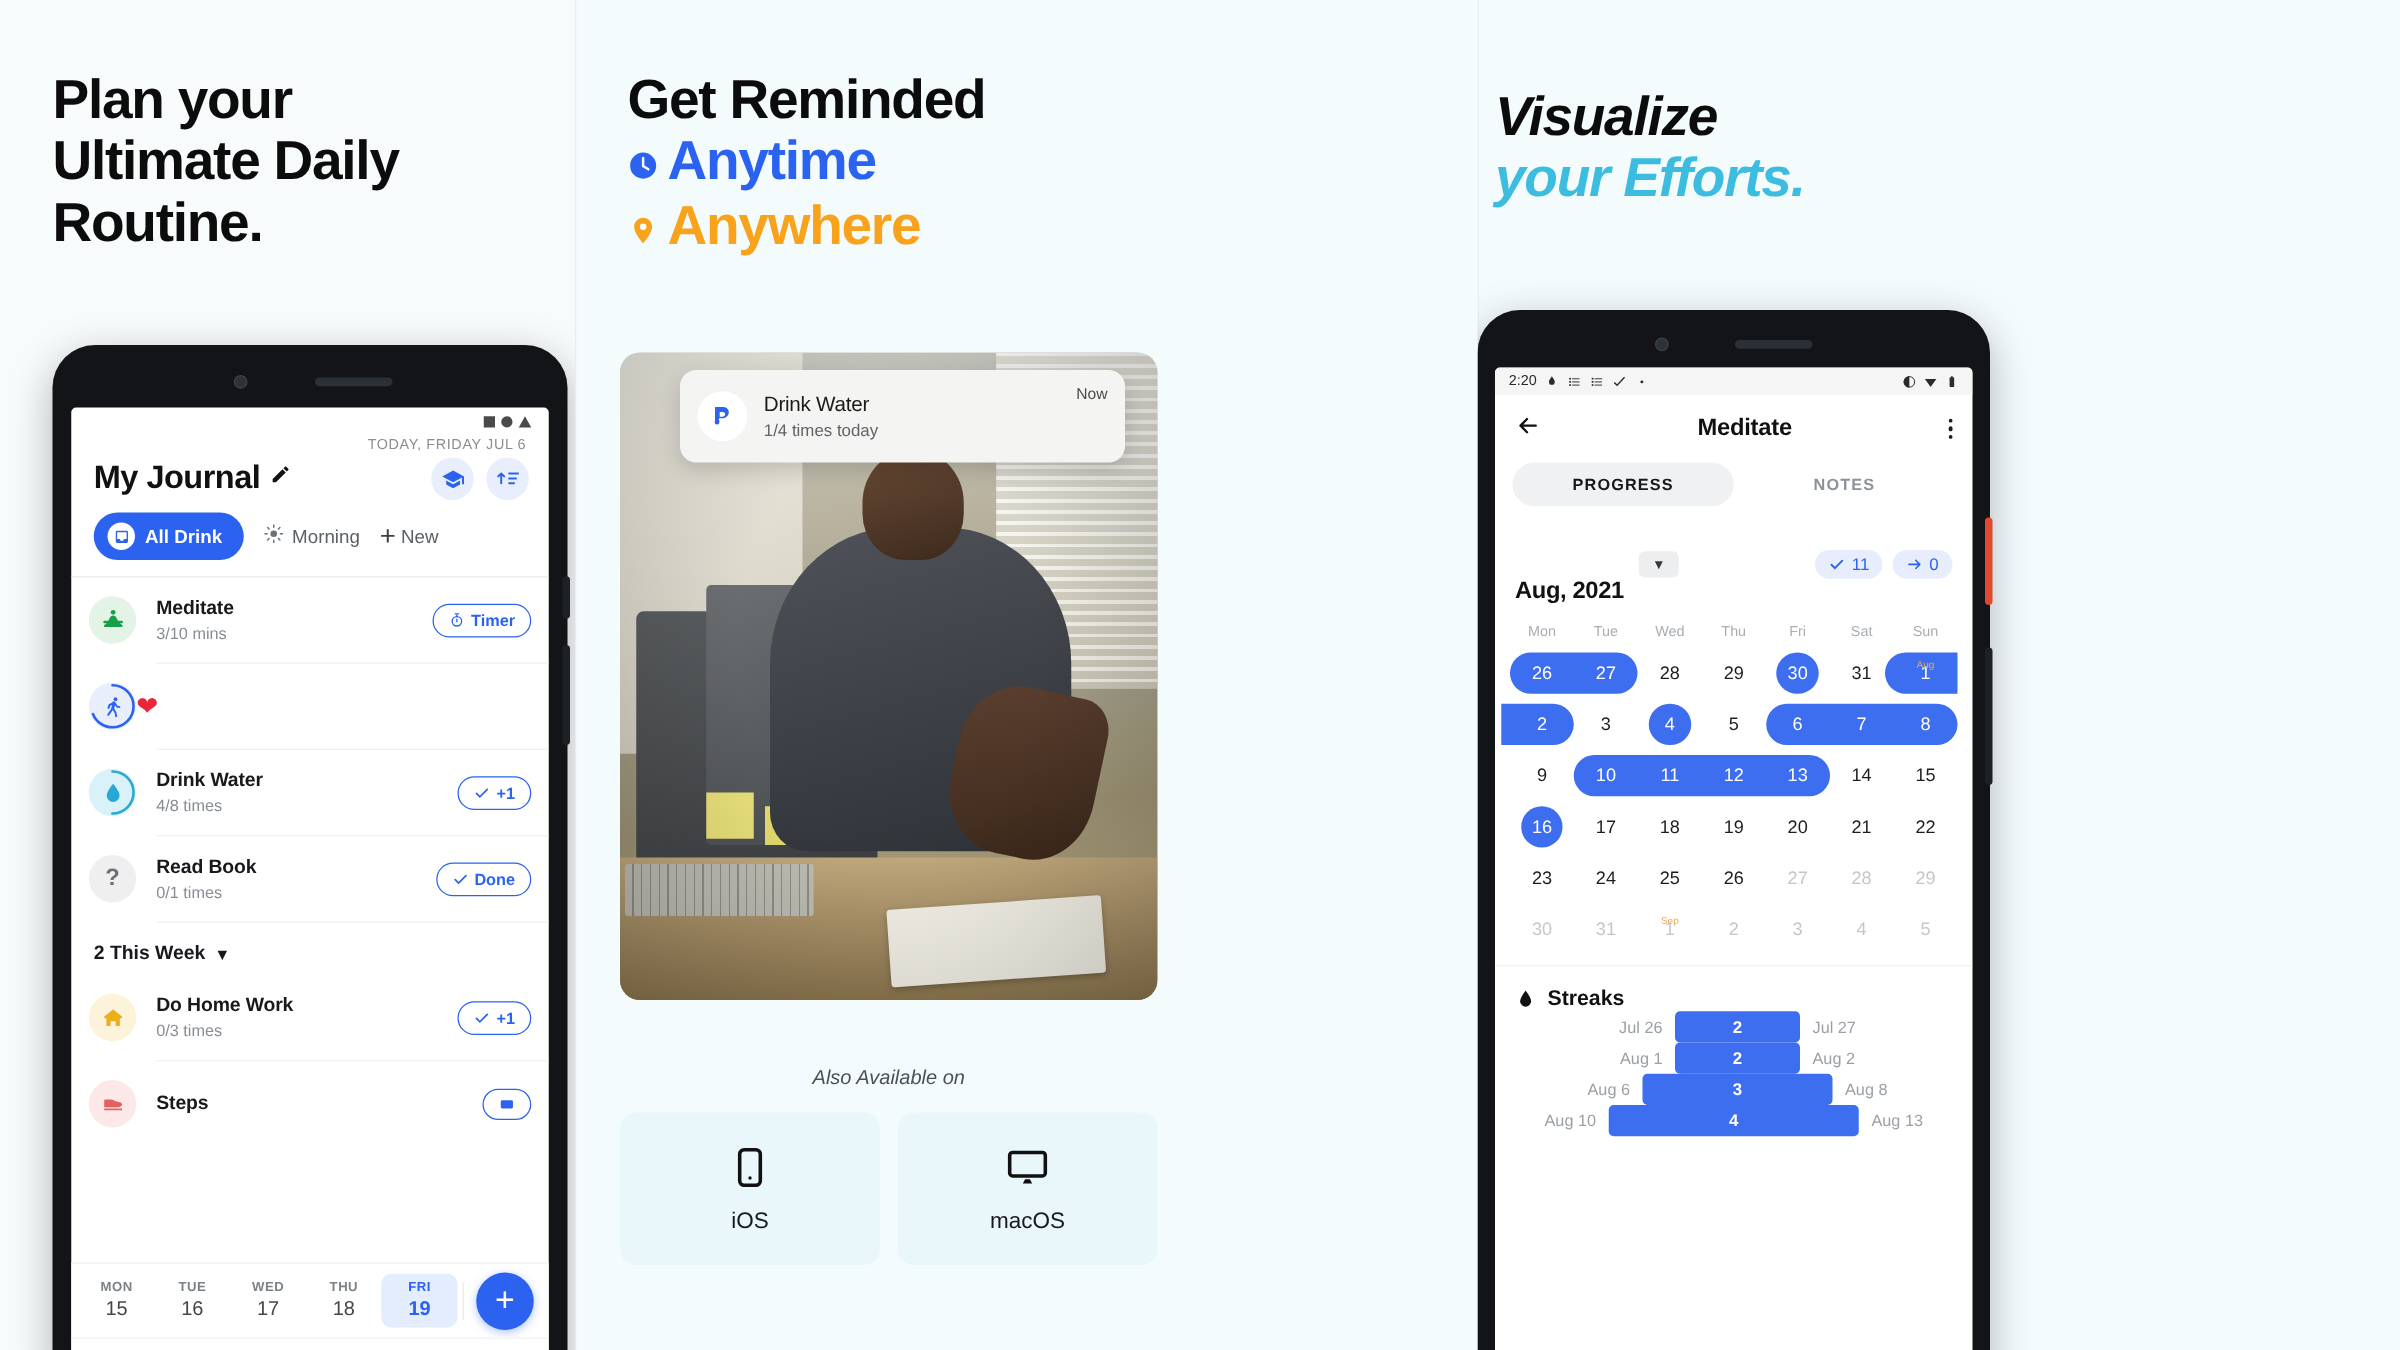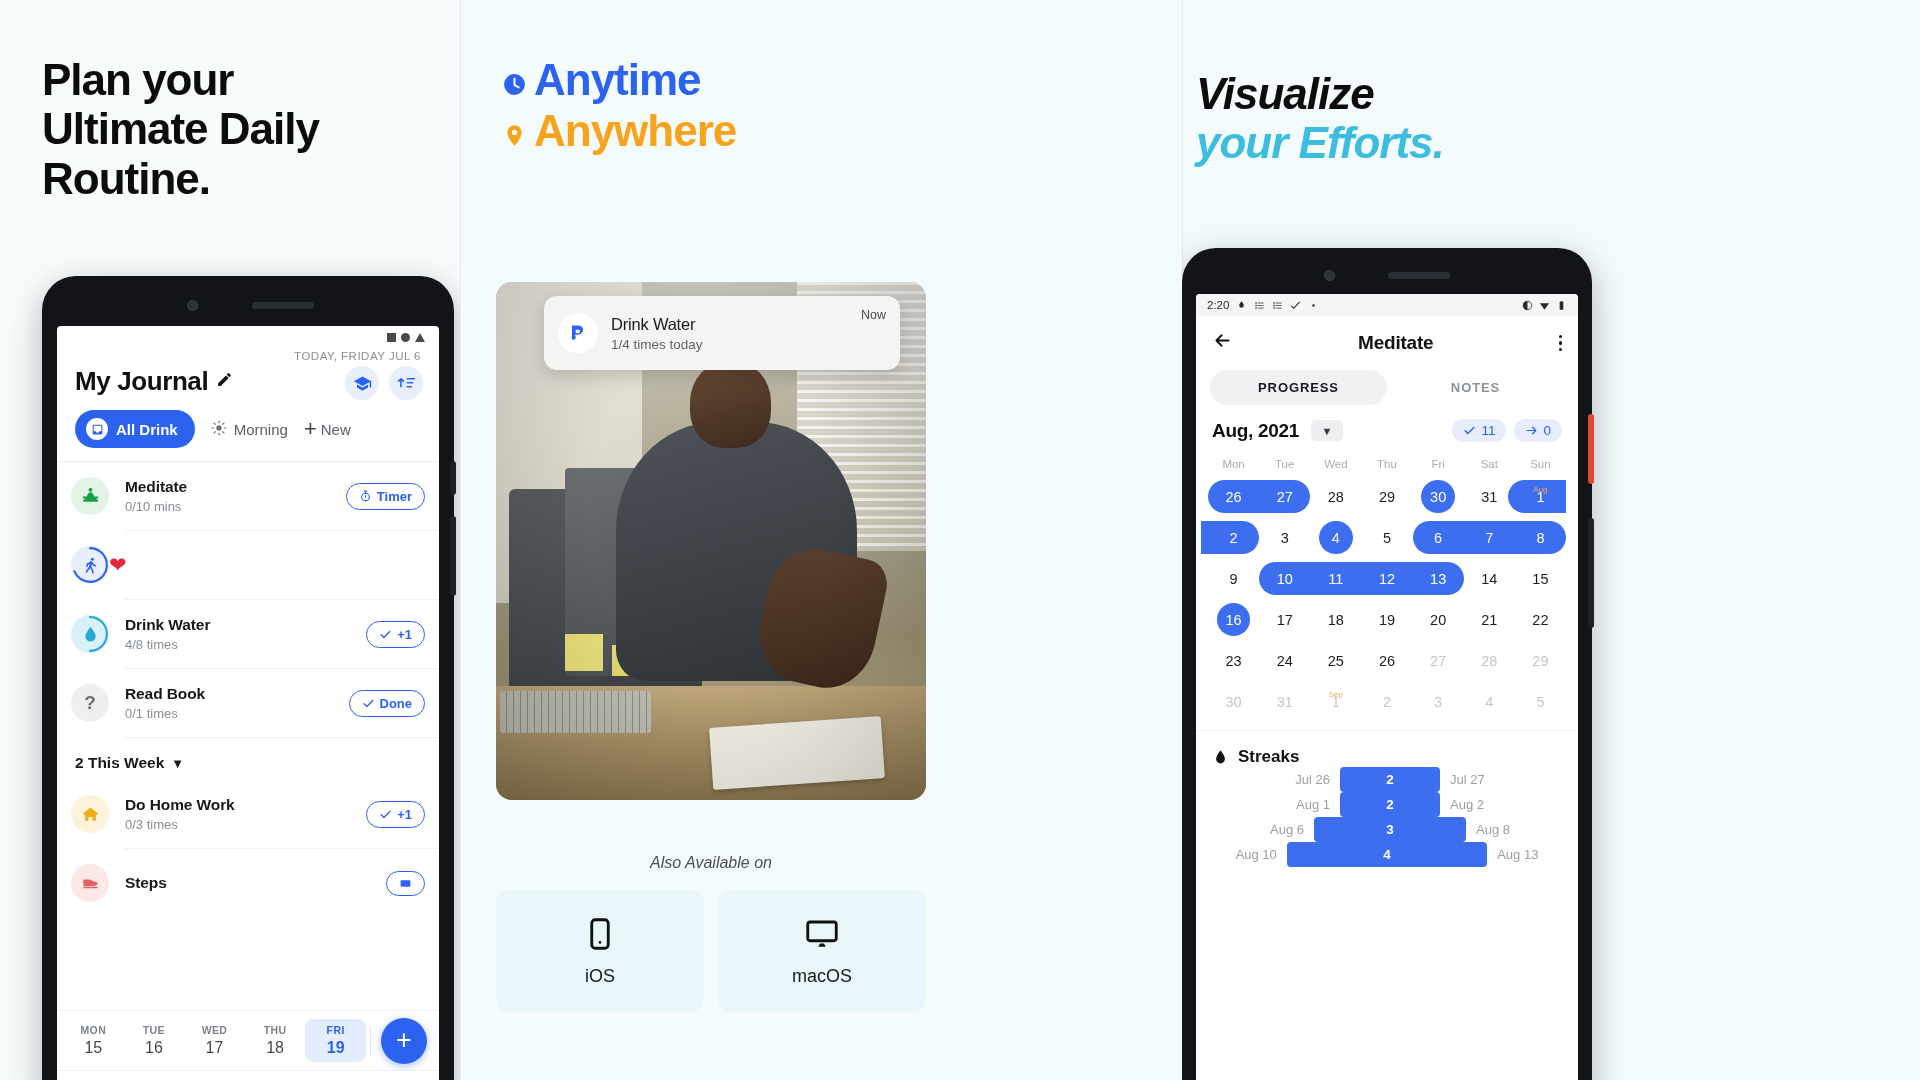--- a/index.html
+++ b/index.html
@@ -173,21 +173,21 @@
   .p3-back { font-size: 21px; color: #111; }
   .p3-title { flex: 1; text-align: center; font-size: 19px; font-weight: 600; color: #111; letter-spacing: -0.2px; }
   .p3-kebab { display: flex; flex-direction: column; gap: 3px; }
   .p3-kebab i { width: 3.5px; height: 3.5px; border-radius: 50%; background: #1a1a1a; display: block; }
 
   .p3-tabs { display: flex; padding: 0 14px; gap: 0; }
   .p3-tab { flex: 1; text-align: center; padding: 10px 0; font-size: 13px; font-weight: 700; letter-spacing: 0.9px; color: #8d9297; }
   .p3-tab.active { background: #f0f1f3; border-radius: 20px; color: #16181b; }
 
   .cal-hdr { display: flex; align-items: center; padding: 14px 16px 6px 16px; }
-  .cal-month { font-size: 19px; font-weight: 700; color: #111; letter-spacing: -0.3px; }
+  .cal-month { font-size: 19px; font-weight: 700; color: #111; letter-spacing: -0.3px; margin-top: 43px; }
   .cal-chev { margin-left: 12px; width: 32px; height: 21px; border-radius: 5px; background: #eceef0; display: flex; align-items: center; justify-content: center; font-size: 11px; color: #35393d; }
   .cal-badges { margin-left: auto; display: flex; gap: 8px; }
   .cal-badge { background: #e7edfd; color: #2b63f0; border-radius: 13px; padding: 4px 11px; font-size: 13.5px; display: flex; align-items: center; gap: 5px; font-weight: 500; }
 
   .cal-dow { display: flex; padding: 10px 12px 6px 12px; }
   .cal-dow div { flex: 1; text-align: center; font-size: 11.5px; color: #a9aeb3; }
   .cal-grid { padding: 0 12px; }
   .cal-row { display: flex; height: 41px; align-items: center; position: relative; }
   .cal-cell { flex: 1; text-align: center; font-size: 14.5px; color: #1b1e21; position: relative; z-index: 2; }
   .cal-cell.muted { color: #c3c7cb; }
@@ -279,21 +279,21 @@
 
       <div class="habit">
         <div class="habit-ic" style="background:#e3f4e7">
           <svg viewBox="0 0 24 24" width="21" height="21" fill="#17a04a">
               <circle cx="12" cy="4.4" r="2.2"></circle>
               <path d="M12 7.2c-1.5 0-2.6 1-3.1 2.3L7.6 12H4.2c-.7 0-1.2.6-1.2 1.2s.5 1.2 1.2 1.2h1.9l-2.1 1.5c-.8.6-.5 2 .6 2h15c1.1 0 1.4-1.4.6-2l-2.1-1.5h1.7c.7 0 1.2-.6 1.2-1.2S20.5 12 19.8 12h-3.4l-1.3-2.5C14.6 8.2 13.5 7.2 12 7.2z"></path>
             </svg>
         </div>
         <div class="habit-txt">
           <div class="habit-name">Meditate</div>
-          <div class="habit-sub">0/10 mins</div>
+          <div class="habit-sub">3/10 mins</div>
         </div>
         <div class="act-btn">
           <svg viewBox="0 0 24 24" width="13" height="13" fill="none" stroke="#2b63f0" stroke-width="2">
               <circle cx="12" cy="13" r="7"></circle>
               <path d="M12 10v3.5M9.5 2h5M12 6V4" stroke-linecap="round"></path>
             </svg>
           <span>Timer</span>
         </div>
       </div>
       <div class="habit-line"></div>
@@ -423,20 +423,21 @@
         
       </div>
     </div>
   </div>
 </div>
 
 <div class="panel panel-2">
   <div class="panel-divider"></div>
 
   <div class="headline" style="position:absolute;left:42px;top:55px;">
+    <span class="hl-line">Get Reminded</span>
     <span class="hl-line accent-blue">
       <span class="hl-icon">
         <svg viewBox="0 0 24 24" width="25" height="25" fill="#2b63f0">
             <circle cx="12" cy="12" r="10"></circle>
             <path d="M12 6.2v6.2l4 2.4" stroke="#fff" stroke-width="1.9" fill="none" stroke-linecap="round"></path>
           </svg>
       </span><span>Anytime</span>
     </span>
     <span class="hl-line accent-orange">
       <span class="hl-icon">

